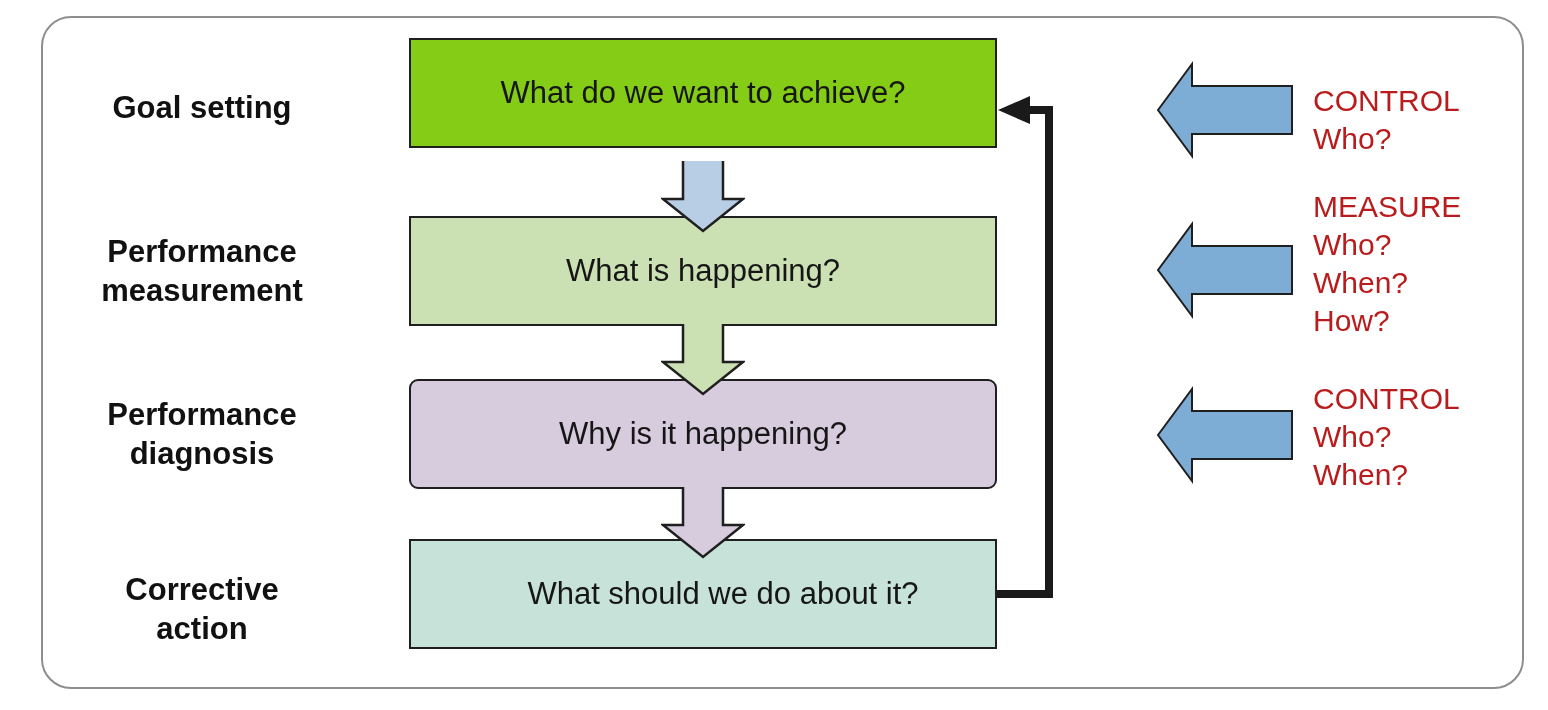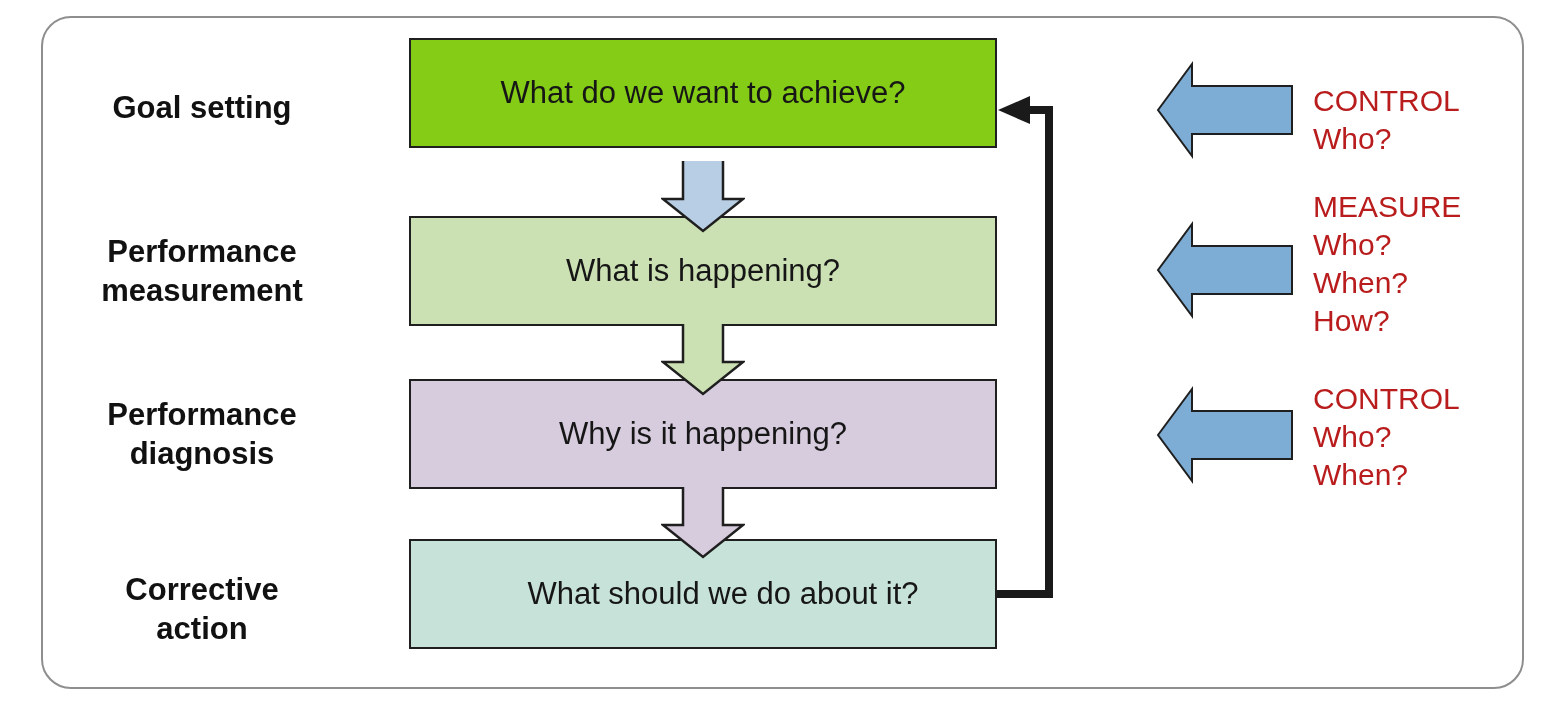--- a/index.html
+++ b/index.html
@@ -91,21 +91,21 @@
 diagnosis</div>
   <div class="stage-label" style="top:570px">Corrective
 action</div>
 
   <div class="stage-box" style="top: 38px; background-color: #84cc16; border-color: rgb(31, 31, 31);">
     <span>What do we want to achieve?</span>
   </div>
   <div class="stage-box" style="top: 216px; background-color: rgb(204, 225, 179); border-color: rgb(31, 31, 31);">
     <span>What is happening?</span>
   </div>
-  <div class="stage-box" style="top: 379px; background-color: rgb(215, 203, 222); border-color: rgb(31, 31, 31);">
+  <div class="stage-box" style="top: 379px; background-color: rgb(215, 203, 222); border-color: rgb(31, 31, 31); border-radius: 9px;">
     <span>Why is it happening?</span>
   </div>
   <div class="stage-box" style="top: 539px; background-color: rgb(199, 226, 216); border-color: rgb(31, 31, 31); padding-left: 40px;">
     <span>What should we do about it?</span>
   </div>
 
   <svg class="flow-arrow" style="top:161px" viewBox="0 0 84 72">
     <path d="M22,0 L22,38 L2,38 L42,70 L82,38 L62,38 L62,0" stroke-width="2.5" fill="#b8cee4" stroke="#1f1f1f"></path>
   </svg>
   <svg class="flow-arrow" style="top:324px" viewBox="0 0 84 72">

